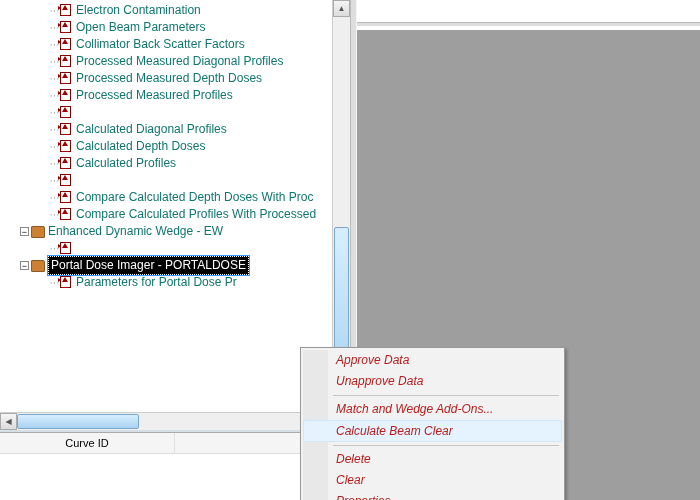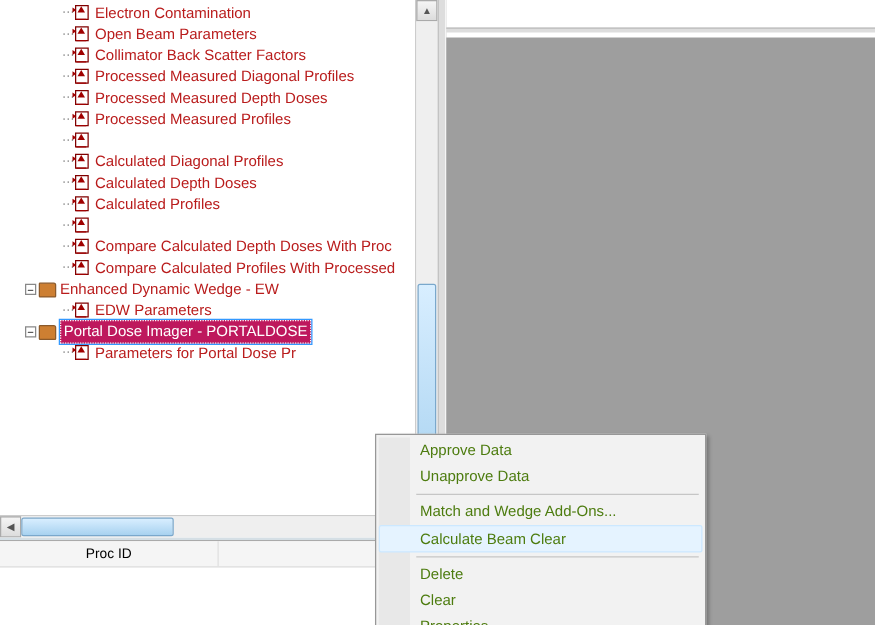--- a/index.html
+++ b/index.html
@@ -96,23 +96,23 @@
     display:inline-block;
     width:14px;
     height:12px;
     background:#cd7f32;
     border:1px solid #8b5a2b;
     box-sizing:border-box;
     border-radius:1px 2px 1px 1px;
     margin-right:3px;
     position:relative;
   }
-  .label { color:#b91c1c; }
+  .label { color:#0f766e; }
   .label.selected {
-    background:#be185d;
+    background:#000000;
     color:#fff;
     padding:0 2px;
     border:1px dotted #fff;
     outline:1px solid #3399ff;
   }
   
   .vscroll {
     position:absolute; top:0; right:0; bottom:17px;
     width:17px;
     background:#e9e9e9;
@@ -222,21 +222,22 @@
     position:absolute; top:2px; bottom:2px; left:2px;
     width:25px;
     background:#e8e8e8;
   }
   .ctx .item {
     position:relative;
     height:21px;
     line-height:21px;
     padding-left:33px;
     font-size:12px;
-    color:#4d7c0f;
+    color:#b91c1c;
+    font-style:italic;
   }
   .ctx .item.highlight {
     background:#e5f3ff;
     border:1px solid #cce8ff;
     box-sizing:border-box;
     height:22px;
     line-height:20px;
     padding-left:32px;
     border-radius:2px;
   }
@@ -394,21 +395,20 @@
             <span class="label">Enhanced Dynamic Wedge - EW</span>
           </div>
           <div class="tree-node">
             <span class="dots" style="width:58px;display:inline-block;text-align:right;">⋯</span>
             <span class="io">
               <span class="sheet"></span>
               <span class="peak"></span>
               <span class="tri"></span>
               <span class="bar"></span>
             </span>
-            <span class="label">EDW Parameters</span>
           </div>
           <div class="tree-node">
             <span class="dots" style="width:20px;display:inline-block"></span>
             <span class="exp-box">−</span>
             <span class="fold-icon"></span>
             <span class="label selected">Portal Dose Imager - PORTALDOSE</span>
           </div>
           <div class="tree-node">
             <span class="dots" style="width:58px;display:inline-block;text-align:right;">⋯</span>
             <span class="io">
@@ -433,21 +433,21 @@
         <div class="track">
           <div class="thumb"></div>
         </div>
         <div class="btn">▶</div>
       </div>
       <div class="corner"></div>
     </div>
 
     <div class="bottom-panel">
       <div class="bottom-header">
-        <div class="col">Proc ID</div>
+        <div class="col">Curve ID</div>
         <div class="col"></div>
       </div>
     </div>
 
   </div>
 
   <div class="splitter"></div>
 
   <div class="right-pane">
     <div class="right-border"></div>

